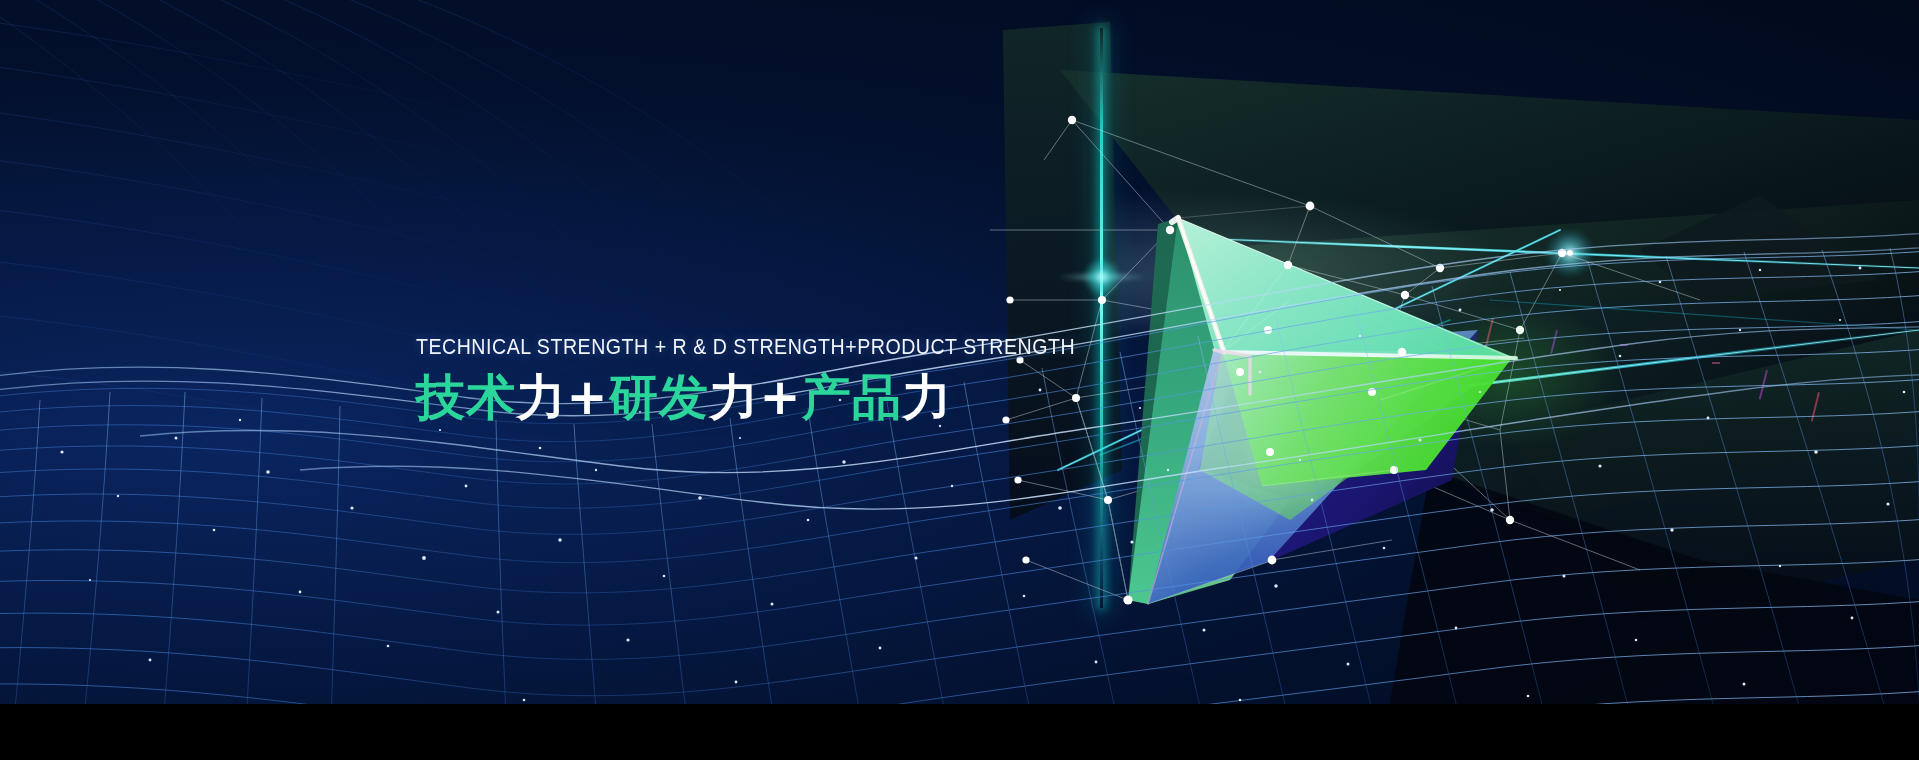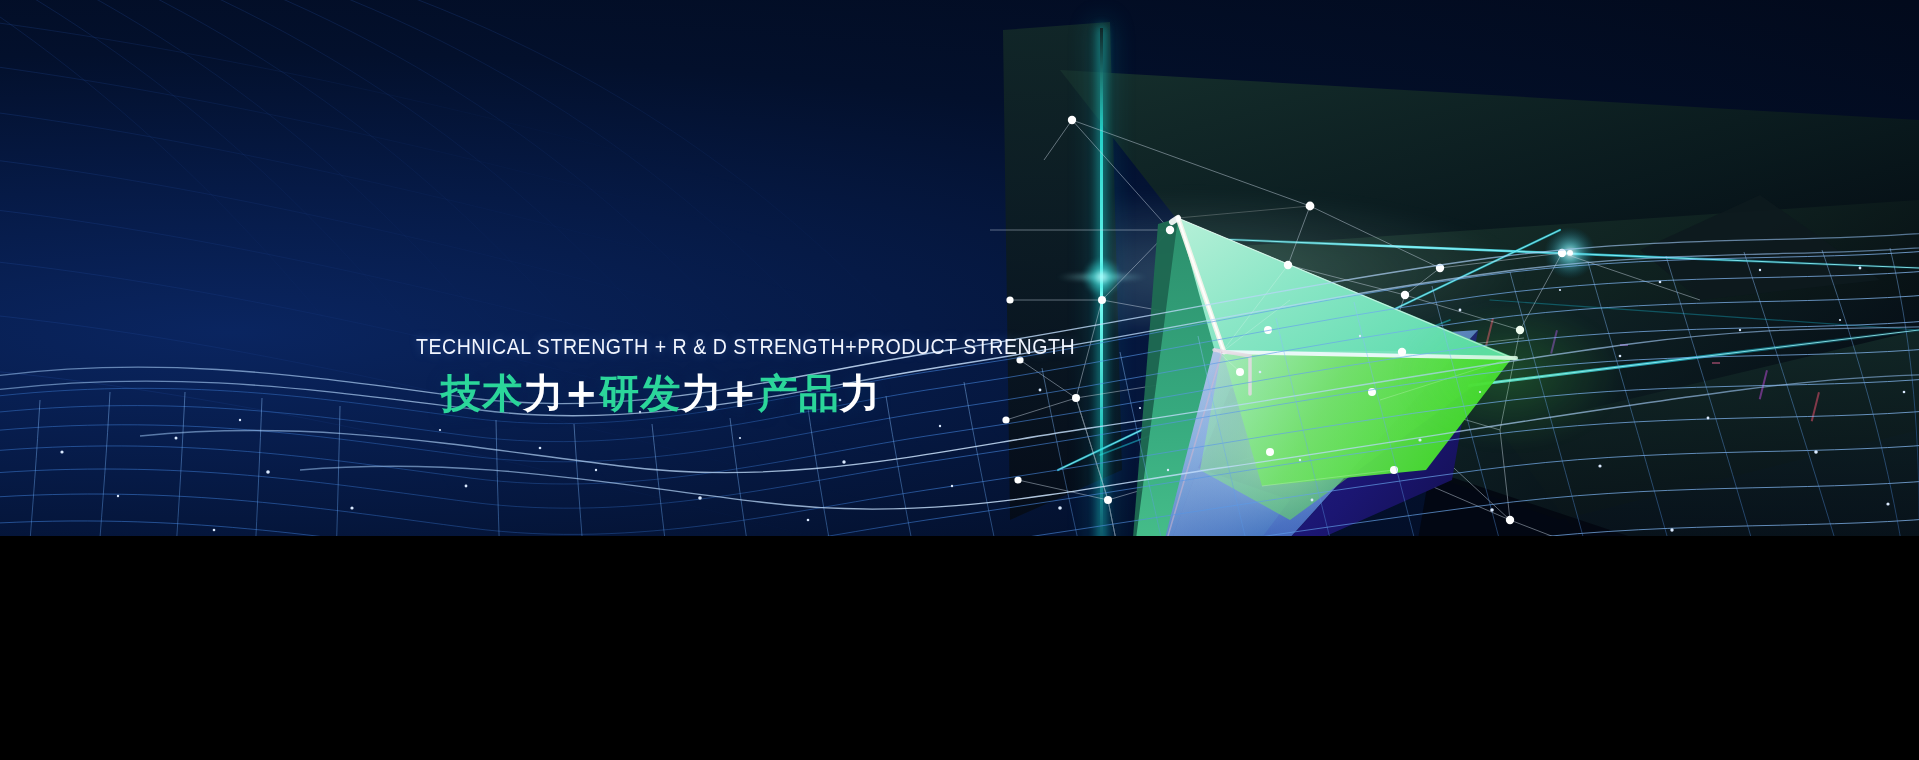--- a/index.html
+++ b/index.html
@@ -1,17 +1,17 @@
 <!DOCTYPE html>
 <html><head>
 <meta charset="utf-8">
 <style>
   html,body{margin:0;padding:0;background:#000;}
   #stage{
-    position:relative;width:1919px;height:536px;overflow:hidden;
+    position:relative;width:1919px;height:704px;overflow:hidden;
     font-family:"Liberation Sans","DejaVu Sans",sans-serif;
     background:
       radial-gradient(120% 90% at 12% 62%, #0a2560 0%, #061a46 30%, #03102c 58%, #020a1c 100%),
       linear-gradient(100deg,#051538 0%,#03102b 42%,#020917 70%,#01060f 100%);
   }
   .layer{position:absolute;inset:0;}
   .np{pointer-events:none;}
 
   
   #topgrid{opacity:.55;}
@@ -40,24 +40,23 @@
 
   
   #textblock{position:absolute;left:416px;top:336px;width:720px;}
   #eyebrow{
     color:#f2f6ff;font-size:22.5px;letter-spacing:.6px;line-height:1;white-space:nowrap;
     font-family:"Liberation Sans Narrow","Liberation Sans",sans-serif;
     transform:scaleX(.87);transform-origin:left center;font-weight:400;
     text-shadow:0 0 10px rgba(120,170,255,.35);
   }
   #headline{
-    margin-top:13px;font-size:40px;font-weight:700;line-height:1.06;white-space:nowrap;
+    margin-top:13px;font-size:49px;font-weight:700;line-height:1.06;white-space:nowrap;
     letter-spacing:1.2px;font-family:"DejaVu Sans","Liberation Sans",sans-serif;
     text-shadow:0 2px 14px rgba(0,40,90,.75);
-    margin-left:25px;
   }
   .g{color:#2bd69a;}
   .w{color:#ffffff;}
 
   
   #tipglow{
     position:absolute;left:1395px;top:300px;width:230px;height:150px;
     background:radial-gradient(ellipse,rgba(80,230,70,.22) 0%,rgba(40,180,60,0) 70%);
     filter:blur(6px);
   }

